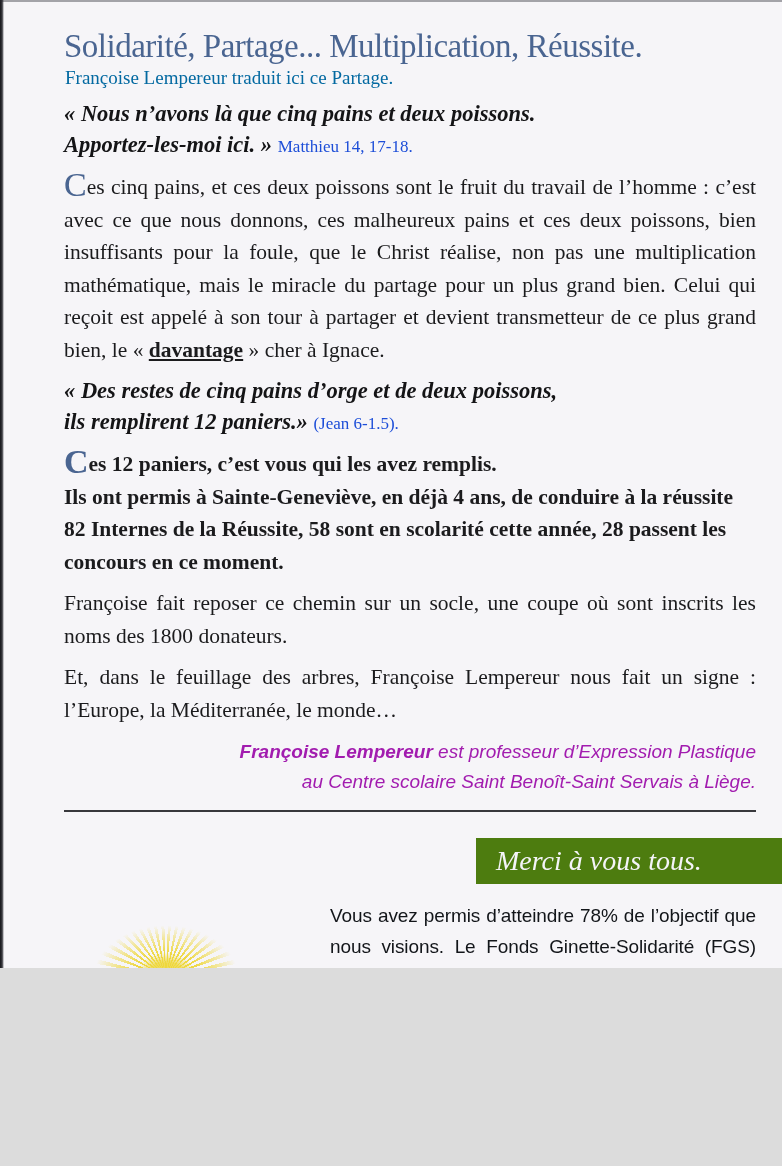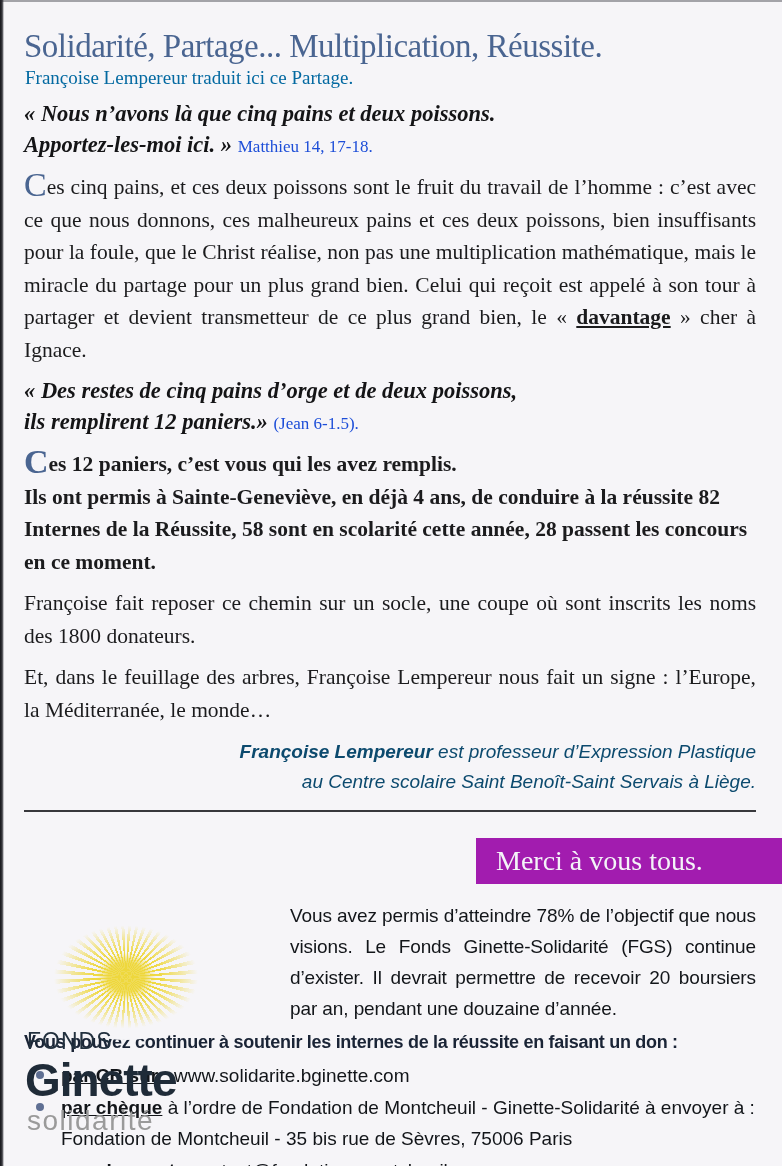--- a/index.html
+++ b/index.html
@@ -1,20 +1,20 @@
 <!DOCTYPE html>
 <html><head>
 <meta charset="utf-8">
 <style>
   html,body{margin:0;padding:0;}
   body{background:#dcdcdc;font-family:"Liberation Serif",serif;}
   .page{
-    position:relative;width:782px;height:1166px;margin:0 auto;
+    position:relative;width:782px;height:968px;margin:0 auto;
     background:#f6f5f8;overflow:hidden;color:#1b1b1d;
-    box-sizing:border-box;padding:28px 26px 0 24px;
+    box-sizing:border-box;padding:28px 26px 0 64px;
   }
   .edge-left{position:absolute;left:0;top:0;width:4px;height:1166px;
     background:linear-gradient(to right,#15151a 0,#3a3a40 55%,rgba(60,60,70,0));z-index:5;}
   .edge-top{position:absolute;left:0;top:0;width:782px;height:2px;
     background:rgba(40,40,48,.4);z-index:5;}
 
   
   h1{margin:0;font-size:33px;font-weight:normal;letter-spacing:-.5px;
      color:#4a6591;line-height:1.1;}
   .subtitle{margin:3px 0 0 1px;font-size:19px;color:#0369a1;}
@@ -26,21 +26,21 @@
 
   
   .para{margin:9px 0 0;font-size:21.5px;line-height:32.5px;
      text-align:justify;color:#1b1b1d;}
   .para.np{text-align:left;font-weight:bold;}
   .dropcap{font-size:34px;line-height:0;color:#4a6591;position:relative;top:2px;}
   .bld{font-weight:bold;text-decoration:underline;}
 
   
   .signature{margin:11px 0 0;text-align:right;font-family:"Liberation Sans",sans-serif;
-     font-style:italic;font-size:19px;line-height:30px;color:#0c4a6e;}
+     font-style:italic;font-size:19px;line-height:30px;color:#a21caf;}
   .signature .name{font-weight:bold;}
 
   .rule{margin:13px 0 0;border:0;border-top:2px solid #38383c;height:0;}
 
   
   .footer{position:relative;font-family:"Liberation Sans",sans-serif;color:#121519;}
   .logo{float:left;width:242px;height:118px;position:relative;margin:4px 24px 0 0;}
   .logo>div{position:relative;z-index:1;}
   .sunburst{position:absolute;left:16px;top:12px;width:172px;height:122px;
      border-radius:50%;z-index:0;
@@ -49,23 +49,23 @@
      background:radial-gradient(closest-side,rgba(238,215,59,.85) 0 45%,rgba(238,215,59,0) 75%);}
   .sunburst::after{content:"";position:absolute;inset:-2px;border-radius:50%;
      background:radial-gradient(closest-side,rgba(246,245,248,0) 0 38%,rgba(246,245,248,.5) 62%,#f6f5f8 82%);}
   .logo-top{font-size:23px;letter-spacing:1px;color:#22303e;margin:2px 0 0 3px;}
   .logo-name{font-size:46px;font-weight:bold;letter-spacing:-1px;color:#1f2b38;
      line-height:46px;margin:2px 0 0 1px;}
   .logo-bottom{font-size:28px;color:#9a9a9a;letter-spacing:1.5px;line-height:38px;
      margin:-1px 0 0 3px;}
 
   .banner{position:absolute;top:838px;right:0;width:306px;height:46px;
-     background:#a21caf;color:#f4f4f8;display:flex;align-items:center;
+     background:#4d7c0f;color:#f4f4f8;display:flex;align-items:center;
      padding-left:20px;box-sizing:border-box;
-     font-family:"Liberation Serif",serif;font-size:28px;}
+     font-family:"Liberation Serif",serif;font-style:italic;font-size:28px;}
 
   .intro{margin:88px 0 0;font-size:19px;line-height:31px;text-align:justify;
      letter-spacing:-.1px;}
   .cta{margin:8px 0 0;font-size:18px;font-weight:bold;letter-spacing:-.3px;
      white-space:nowrap;color:#1a2436;}
   .donate{list-style:none;margin:7px 0 0;padding:0;font-size:19px;line-height:31px;}
   .donate li{position:relative;padding-left:37px;margin-top:1px;}
   .dot{position:absolute;left:12px;top:11px;width:8px;height:8px;border-radius:50%;
      background:#5f6f93;}
 </style>

